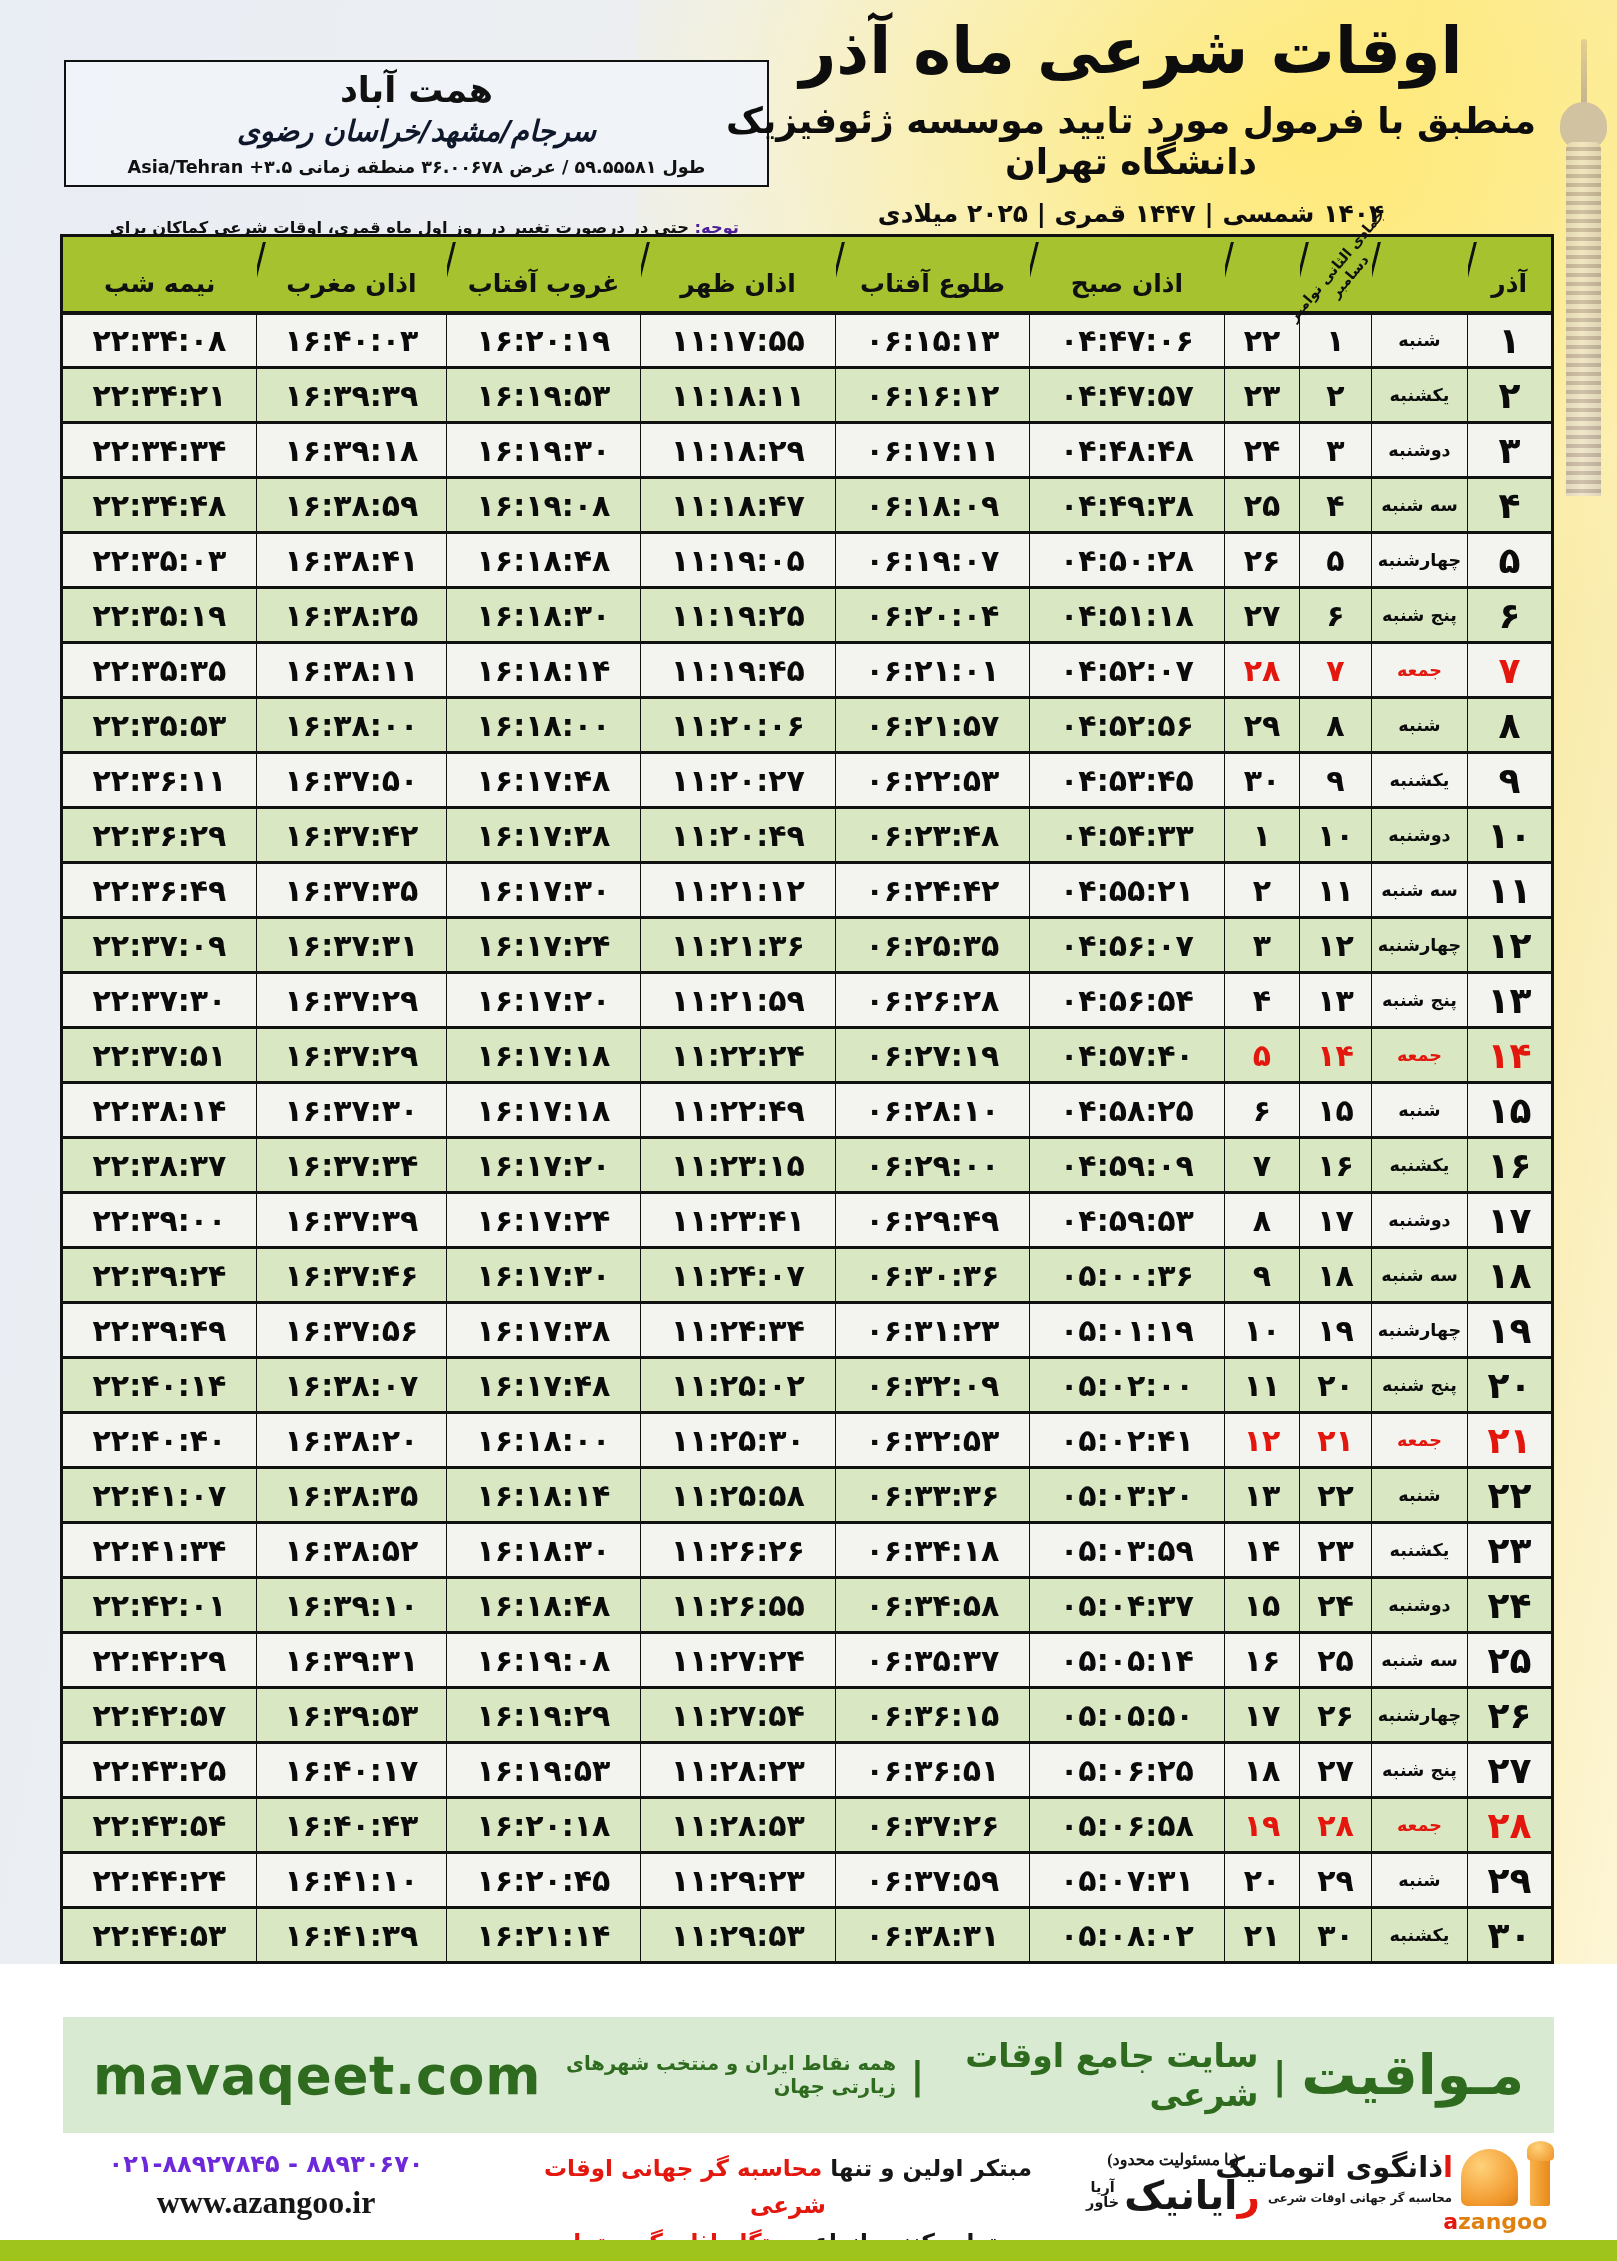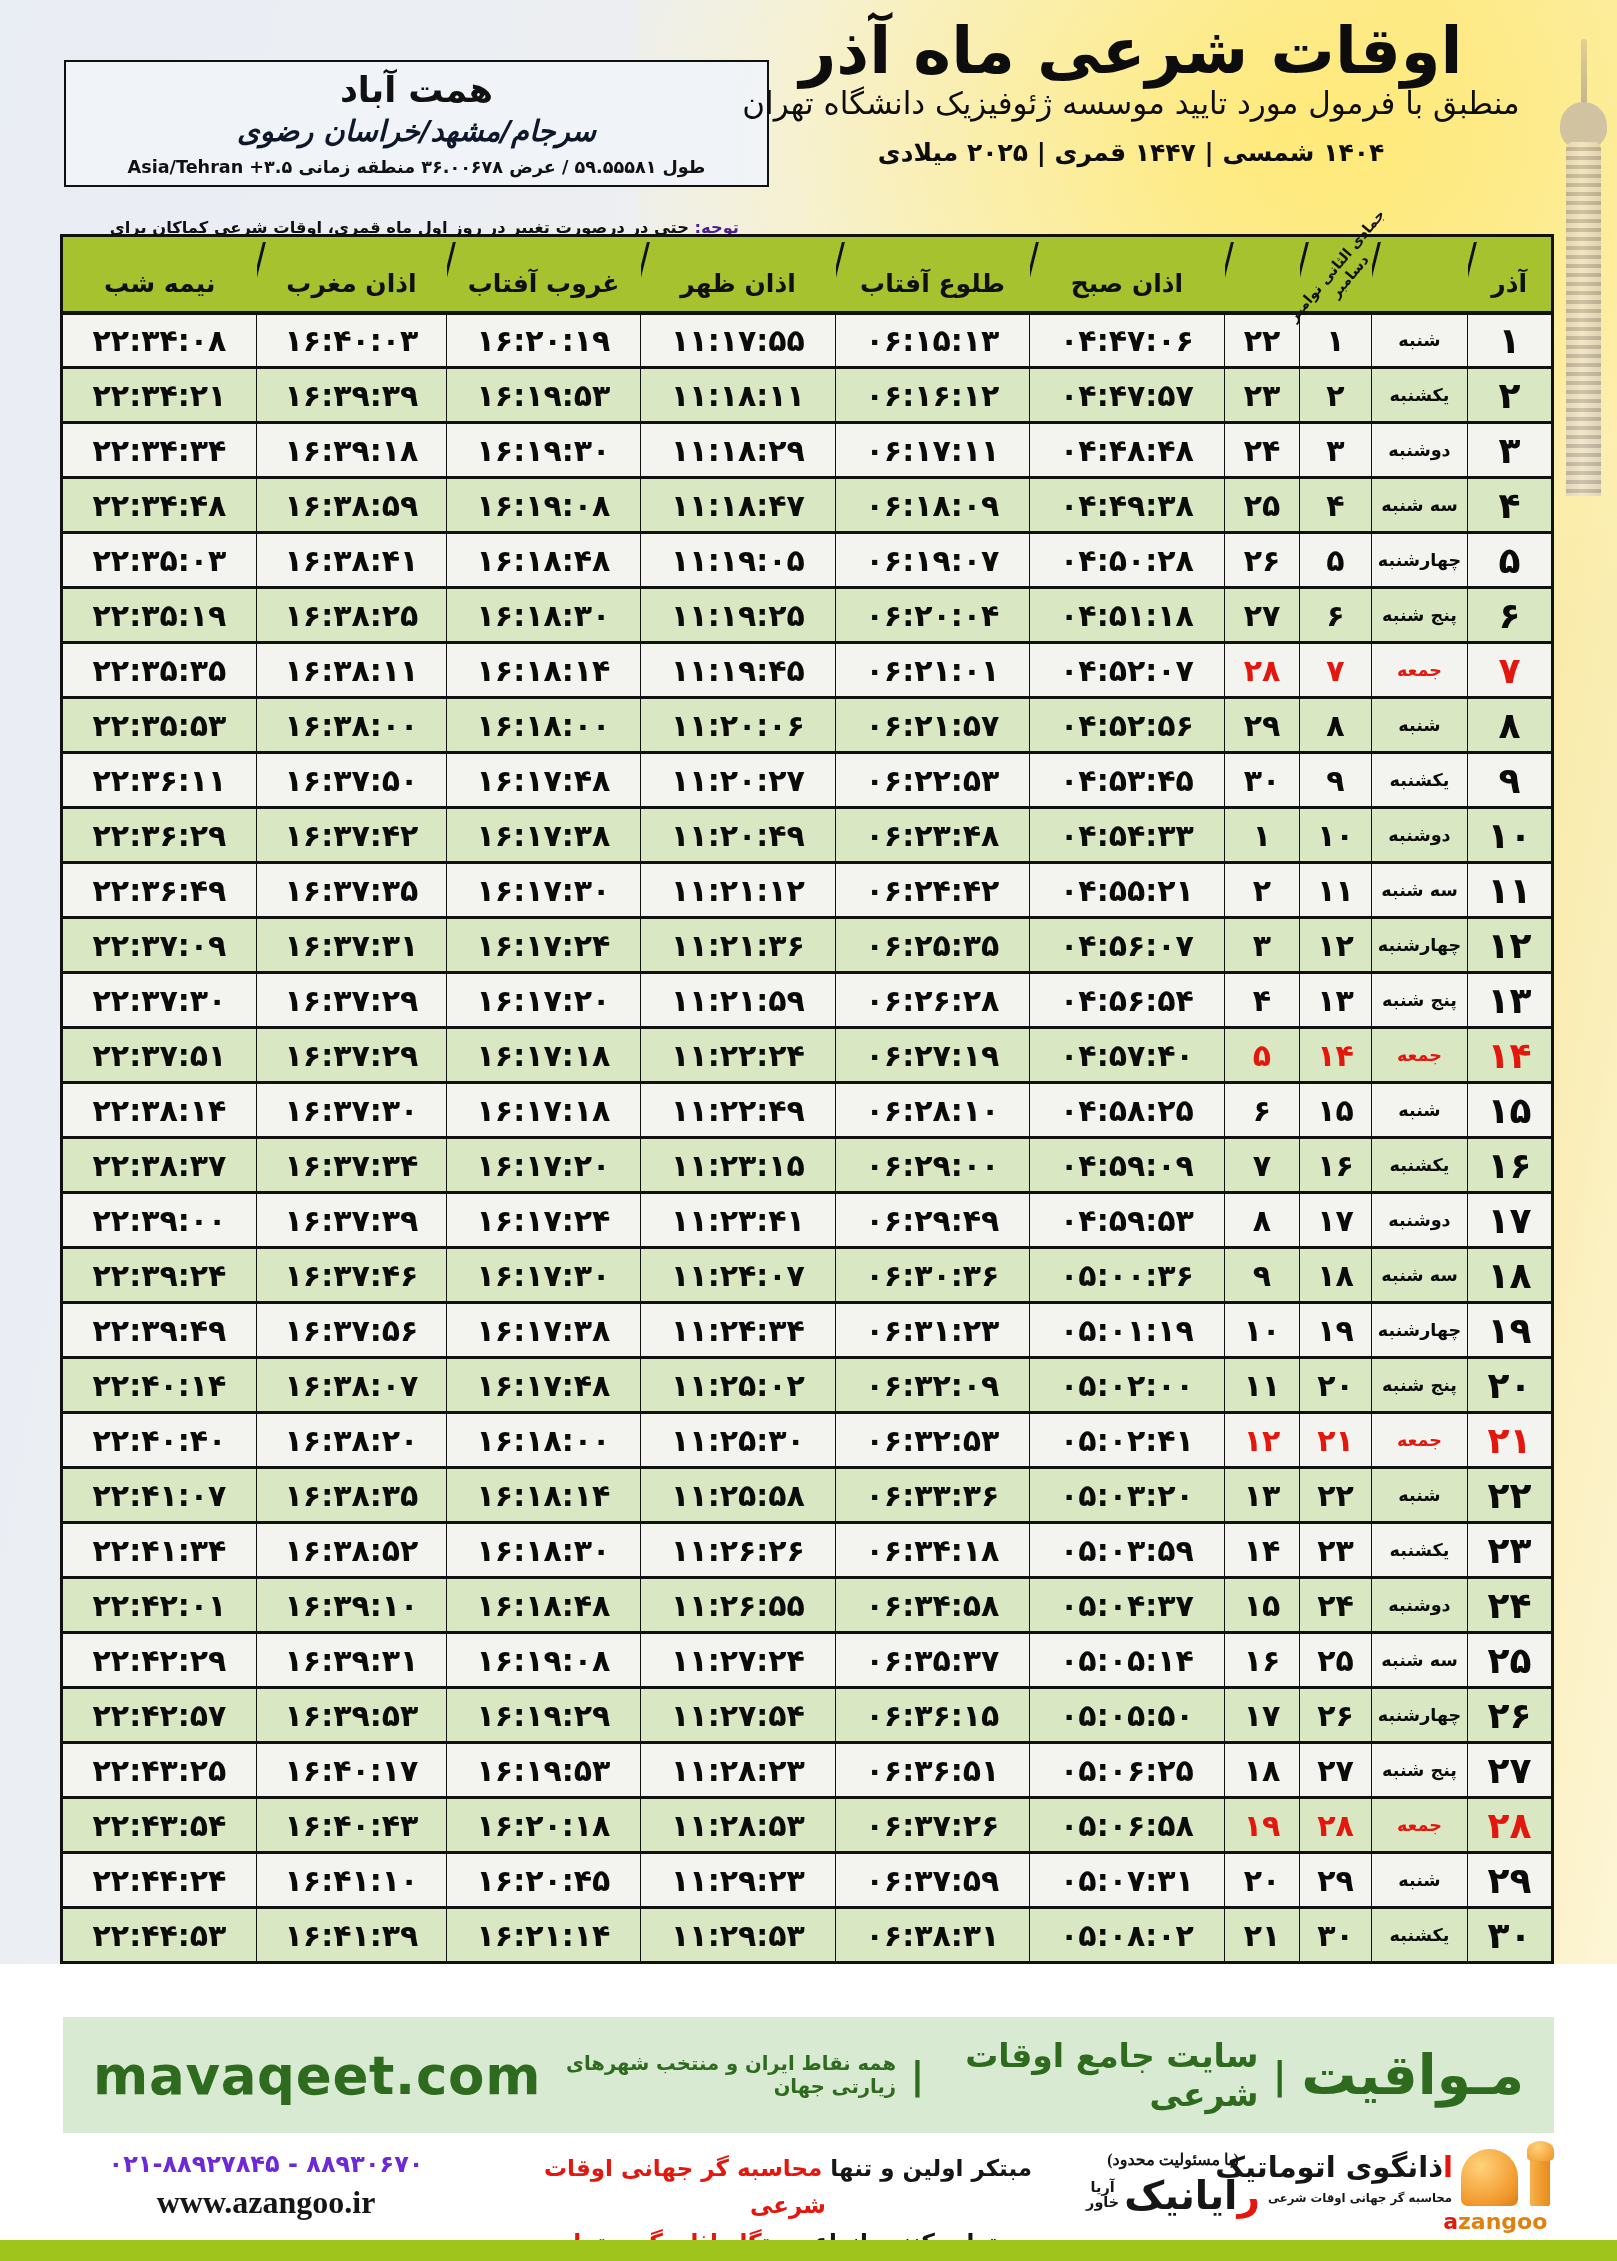--- a/index.html
+++ b/index.html
@@ -23,21 +23,21 @@
   
   .loc-box { position:absolute; left:65px; top:60px; width:705px; height:127px; border:2.6px solid #111;
     background:rgba(240,243,248,.92); display:flex; flex-direction:column; align-items:center; justify-content:center; text-align:center; }
   .loc-city { font-size:35px; font-weight:900; color:#111; }
   .loc-region { font-size:29px; font-weight:700; color:#0f172a; margin-top:3.9px;font-style:italic; }
   .loc-coords { font-size:17.6px; font-weight:700; color:#111; margin-top:9px; }
   .loc-coords .tz { direction:ltr; unicode-bidi:isolate; }
 
   .title-block { position:absolute; right:52px; top:18px; width:868px; text-align:center; color:#0d0d0d; }
   .main-title { font-size:64px; font-weight:900; line-height:1.05; }
-  .sub-title { font-size:31px; font-weight:400; margin-top:0; }
+  .sub-title { font-size:36px; font-weight:700; margin-top:15px; }
   .era-line { font-size:25px; font-weight:700; margin-top:17px; }
 
   .notice { position:absolute; left:65px; top:218px; width:675px; text-align:right; font-size:16.3px; font-weight:600; color:#111; }
   .notice .notice-label { color:#4c1d95; font-weight:900; }
 
   
   .tbl-wrap { position:absolute; left:64px; top:234px; width:1491px; z-index:2; }
   table { border-collapse:collapse; width:1491px; table-layout:fixed; direction:rtl; }
   table, td { border:1.3px solid #111; }
   table { border-width:3.9px; }

